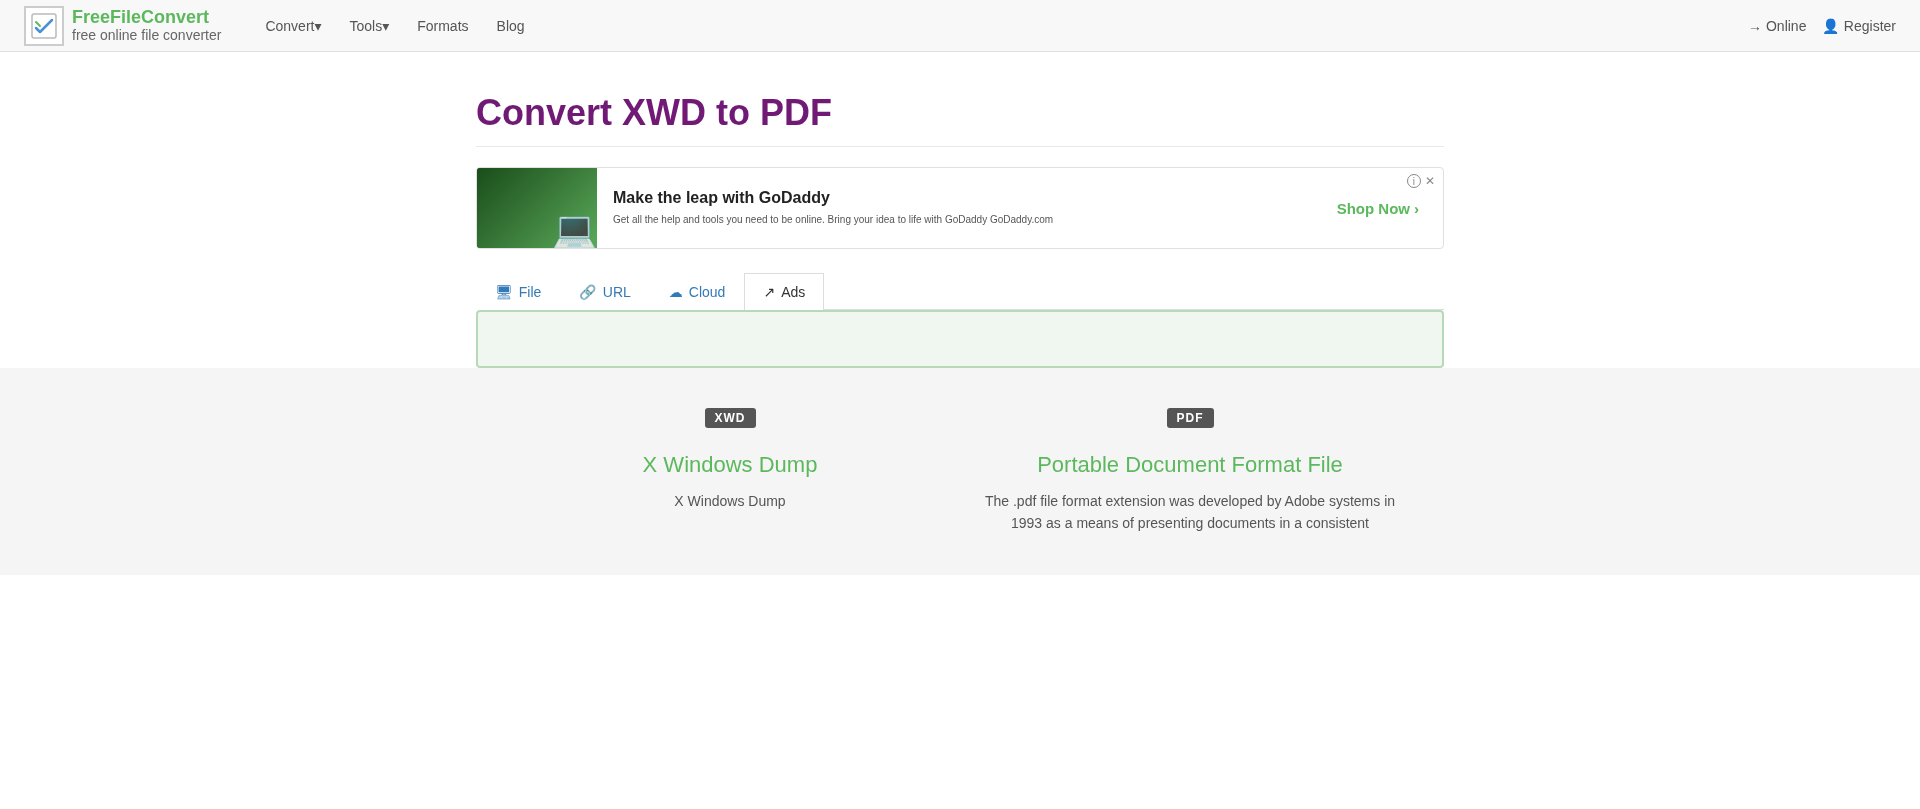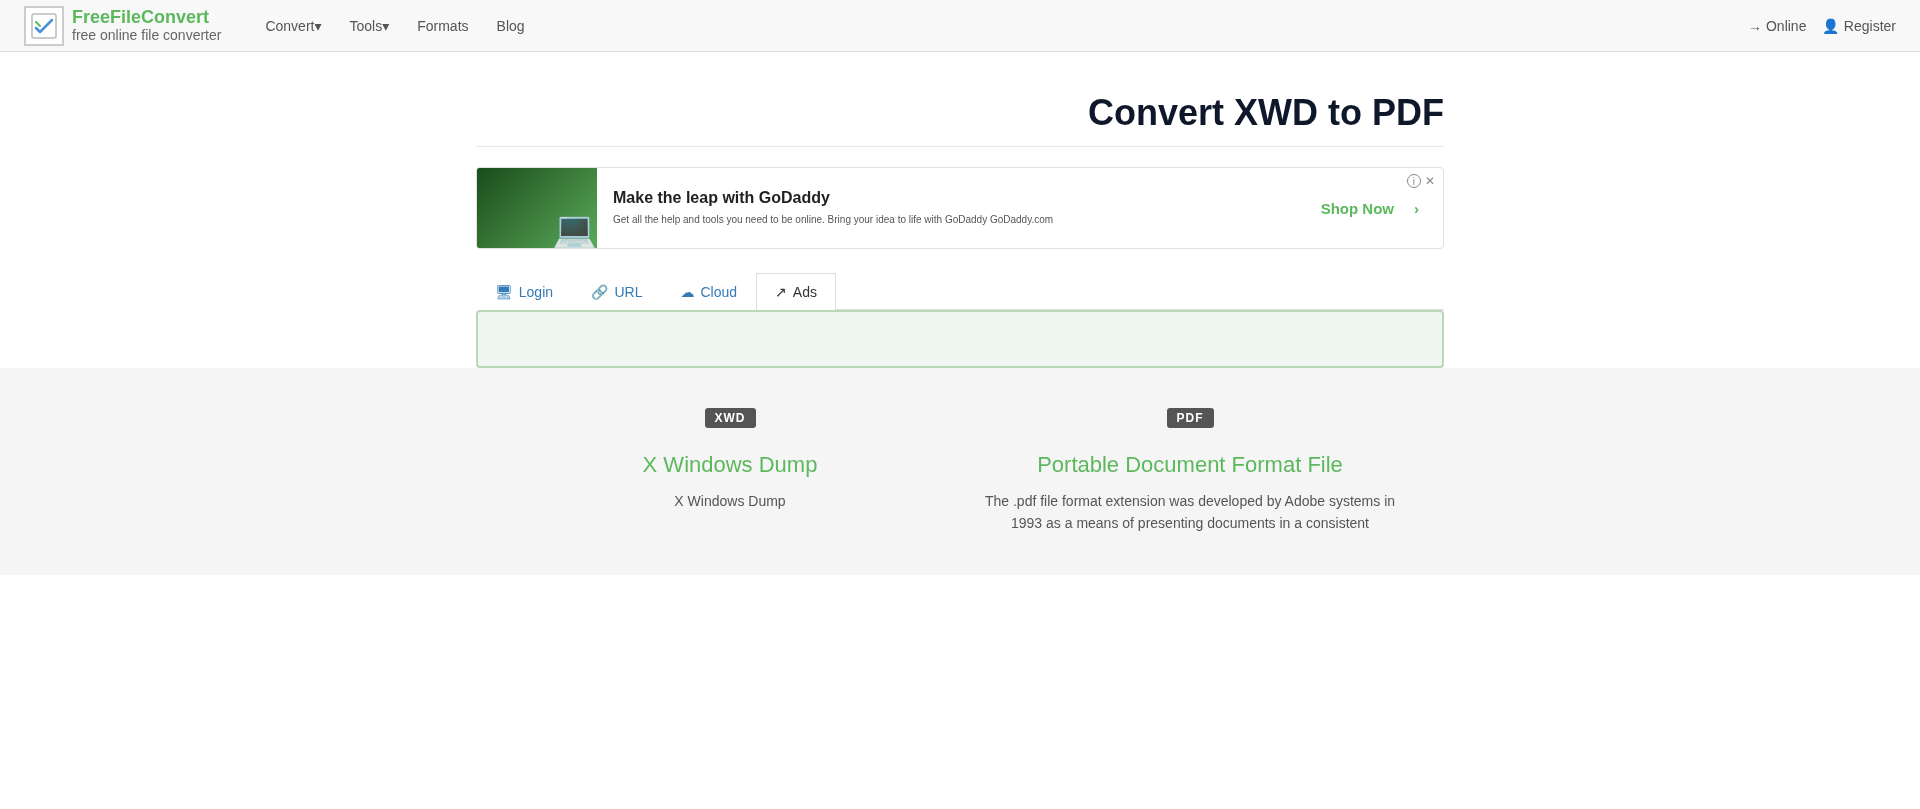--- a/index.html
+++ b/index.html
@@ -82,24 +82,24 @@
     }
 
     
     .main-content {
       max-width: 1000px;
       margin: 0 auto;
       padding: 40px 16px 0;
     }
 
     .page-title {
-      text-align: right;
+      text-align: left;
       font-size: 36px;
       font-weight: bold;
-      color: #0f172a;
+      color: #701a75;
       margin-bottom: 12px;
     }
     .page-subtitle {
       text-align: center;
       font-size: 18px;
       color: #555;
       margin-bottom: 24px;
     }
 
     
@@ -155,21 +155,21 @@
       padding: 0 24px;
       display: flex;
       align-items: center;
     }
     .ad-cta {
       color: #5cb85c;
       font-size: 15px;
       font-weight: bold;
       display: flex;
       align-items: center;
-      gap: 20px;
+      gap: 4px;
       cursor: pointer;
       text-decoration: none;
     }
     .ad-close {
       position: absolute;
       top: 6px;
       right: 8px;
       display: flex;
       align-items: center;
       gap: 4px;
@@ -367,21 +367,21 @@
         </div>
         <div class="ad-close">
           <div class="ad-info-icon">i</div>
           <span>✕</span>
         </div>
       </div>
 
       <div class="tabs-row">
         <div class="tab-item">
           <span>🖥</span>
-          <span>Login</span>
+          <span>File</span>
         </div>
         <div class="tab-item">
           <span>🔗</span>
           <span>URL</span>
         </div>
         <div class="tab-item">
           <span>☁</span>
           <span>Cloud</span>
         </div>
         <div class="tab-item active">

